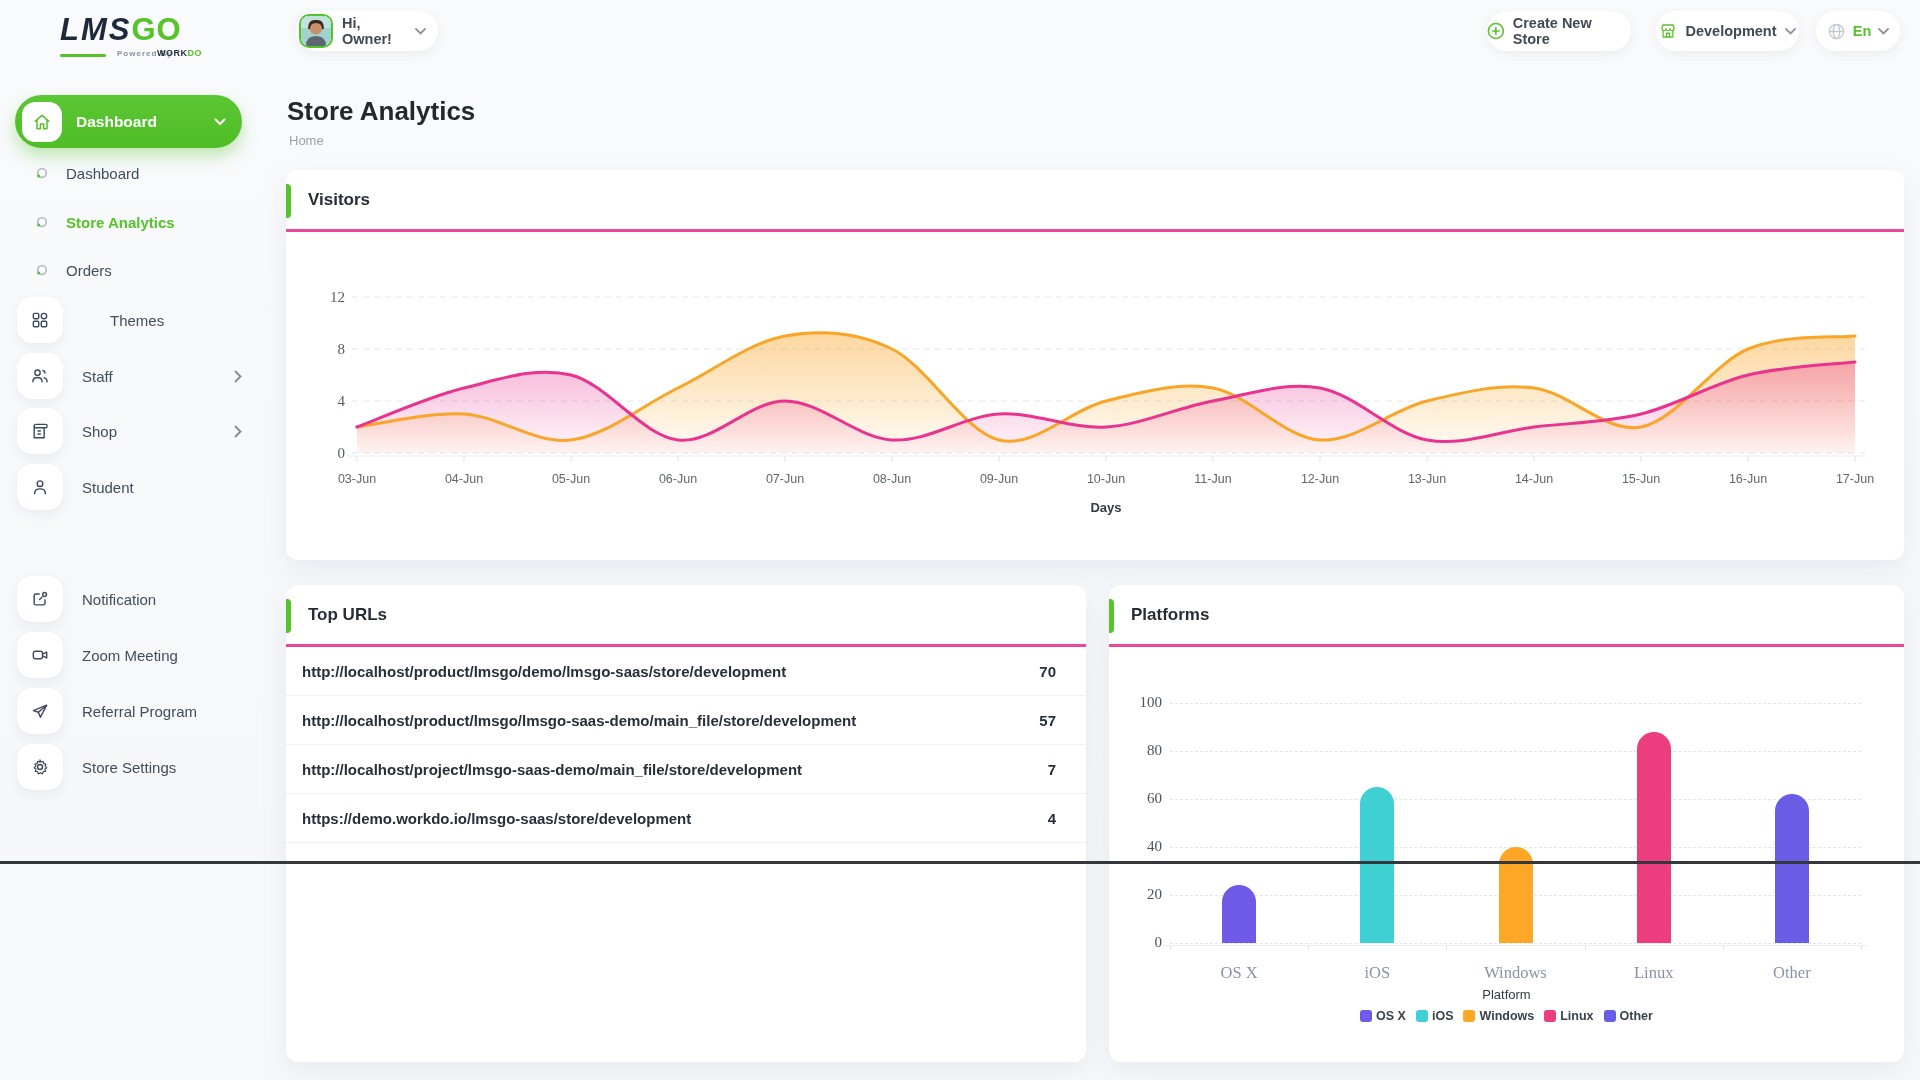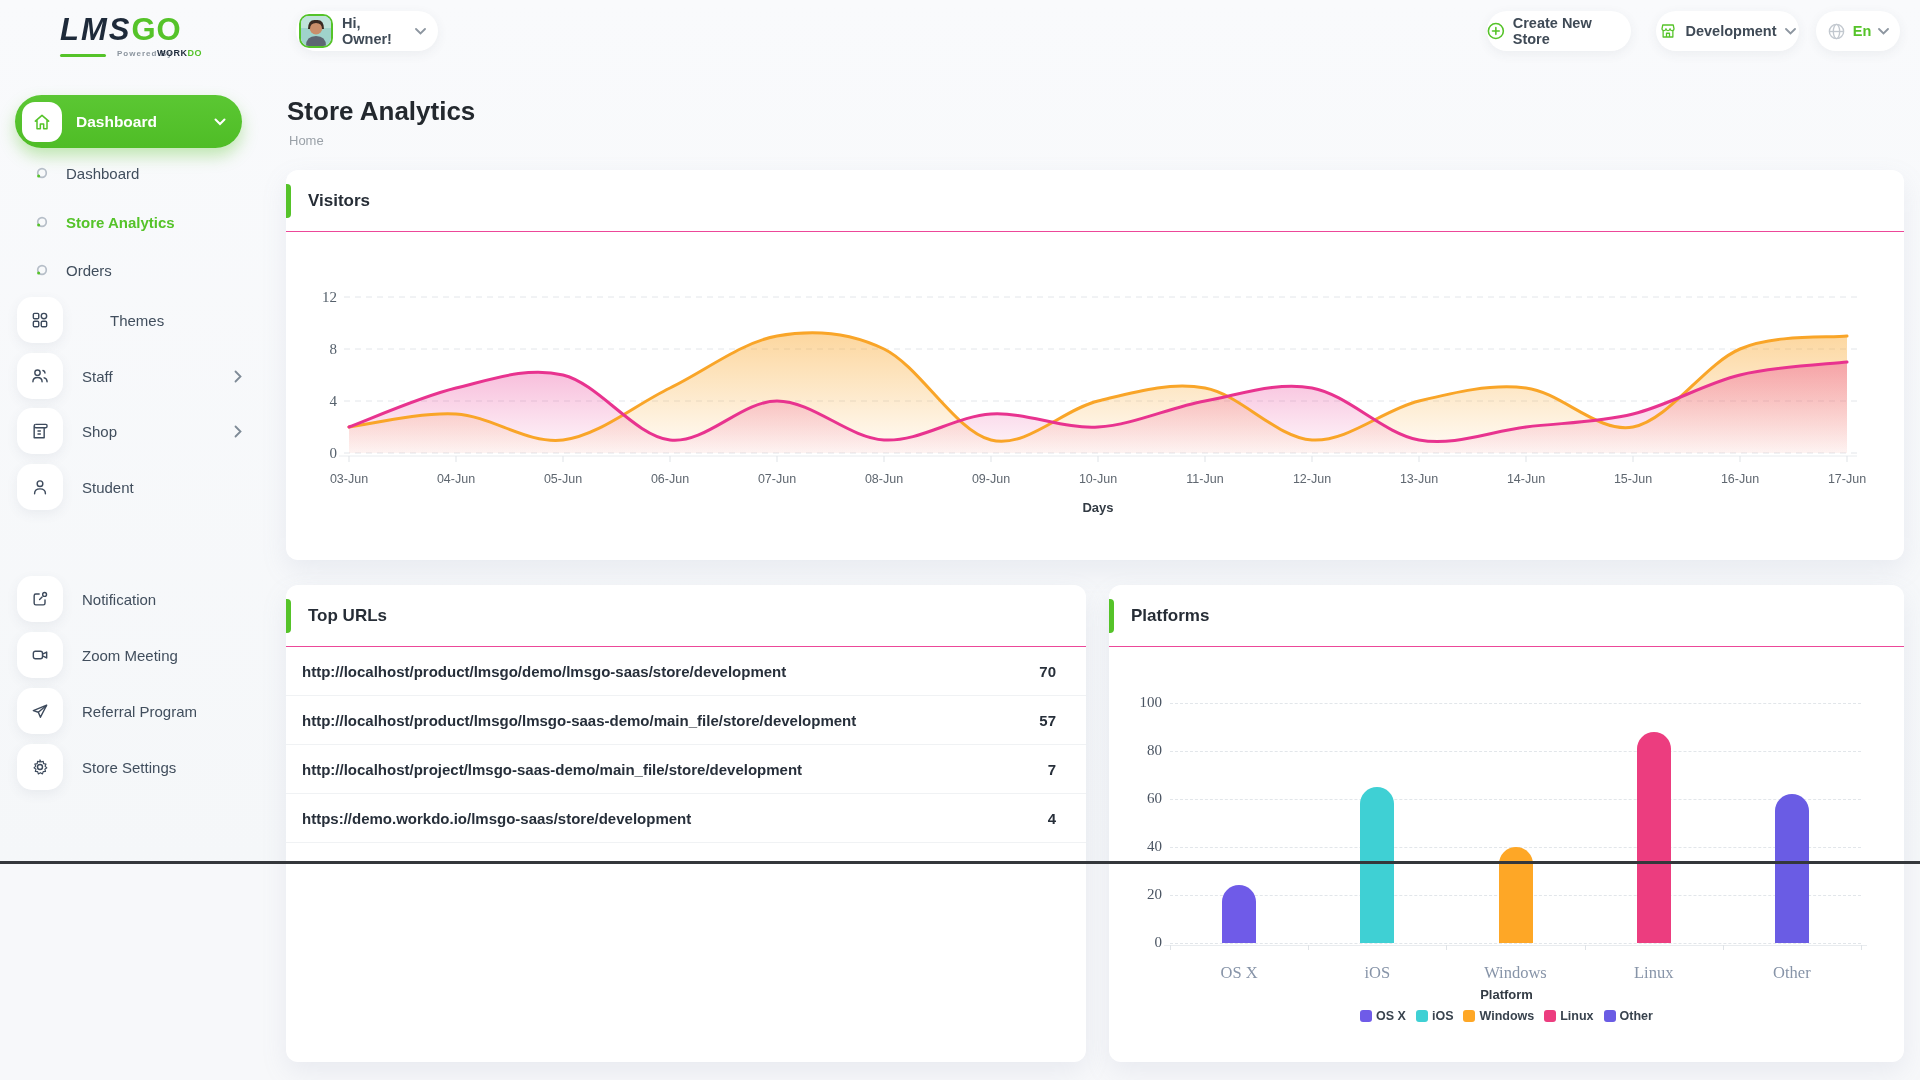--- a/index.html
+++ b/index.html
@@ -38,42 +38,42 @@
   .sideitem { position:absolute; left:17px; width:225px; height:46px; display:flex; align-items:center; gap:19px; cursor:pointer; }
   .iconbox { width:46px; height:46px; border-radius:15px; background:#fff; box-shadow:0 4px 12px rgba(80,95,120,0.08); display:flex; align-items:center; justify-content:center; flex:0 0 auto; }
   .sideitem .lbl { font-size:15px; font-weight:500; color:#414e5d; flex:1; }
 
   
   .page-title { position:absolute; left:287px; top:96px; font-size:26px; font-weight:600; color:#23282e; }
   .breadcrumb { position:absolute; left:289px; top:133px; font-size:13px; color:#9aa1a8; cursor:pointer; }
 
   
   .card { position:absolute; background:#fff; border-radius:12px; box-shadow:0 10px 26px rgba(140,150,180,0.13); }
-  .card-head { position:relative; height:62px; border-bottom:1px solid #ec4899; display:flex; align-items:center; }
+  .card-head { position:relative; height:62px; border-bottom:3px solid #ec4899; display:flex; align-items:center; }
   .accent { position:absolute; left:0; top:14px; width:5px; height:34px; background:#55c329; border-radius:0 4px 4px 0; }
   .card-title { margin-left:22px; font-size:17px; font-weight:700; color:#262d36; }
 
   .card-visitors { left:286px; top:170px; width:1618px; height:390px; }
   .card-urls { left:286px; top:585px; width:800px; height:477px; }
   .card-platforms { left:1109px; top:585px; width:795px; height:477px; }
 
-  #visitors-chart { position:absolute; left:8px; top:0; width:1618px; height:390px; pointer-events:none; }
+  #visitors-chart { position:absolute; left:16px; top:0; width:1618px; height:390px; pointer-events:none; }
 
   .url-row { position:relative; height:49px; display:flex; align-items:center; border-bottom:1px solid #f0f2f4; padding:0 30px 0 16px; }
   .url-text { flex:1; font-size:15px; font-weight:600; color:#272f3a; }
   .url-count { font-size:15px; font-weight:700; color:#272f3a; }
 
   #platforms-plot { position:absolute; left:0; top:62px; width:795px; height:415px; }
   .pf-grid { position:absolute; border-top:1px dashed #e2e6ea; }
   .pf-axis { position:absolute; border-top:1px solid #e9ecef; }
   .pf-tick { position:absolute; width:1px; height:5px; background:#dfe3e7; }
   .pf-ylab { position:absolute; width:40px; text-align:right; font-family:"Liberation Serif", serif; font-size:15px; color:#4a5462; }
   .pf-bar { position:absolute; border-radius:17px 17px 0 0; }
   .pf-xlab { position:absolute; width:110px; text-align:center; font-family:"Liberation Serif", serif; font-size:16.5px; color:#8794a8; }
-  .pf-xtitle { position:absolute; left:0; width:795px; text-align:center; top:340px; font-size:13px; font-weight:700; color:#333b44; }
+  .pf-xtitle { position:absolute; left:0; width:795px; text-align:center; top:340px; font-size:13px; font-weight:400; color:#333b44; }
   .pf-legend { position:absolute; left:0; top:362px; width:795px; display:flex; justify-content:center; align-items:center; gap:10px; }
   .pf-leg-item { display:flex; align-items:center; gap:4px; }
   .pf-leg-sq { width:12px; height:12px; border-radius:3px; }
   .pf-leg-lbl { font-size:12.5px; font-weight:700; color:#39434e; }
 
   .bottom-strip { position:absolute; left:0; bottom:0; width:1920px; height:3px; background:#34373b; }
 </style>
 </head>
 <body>
 

